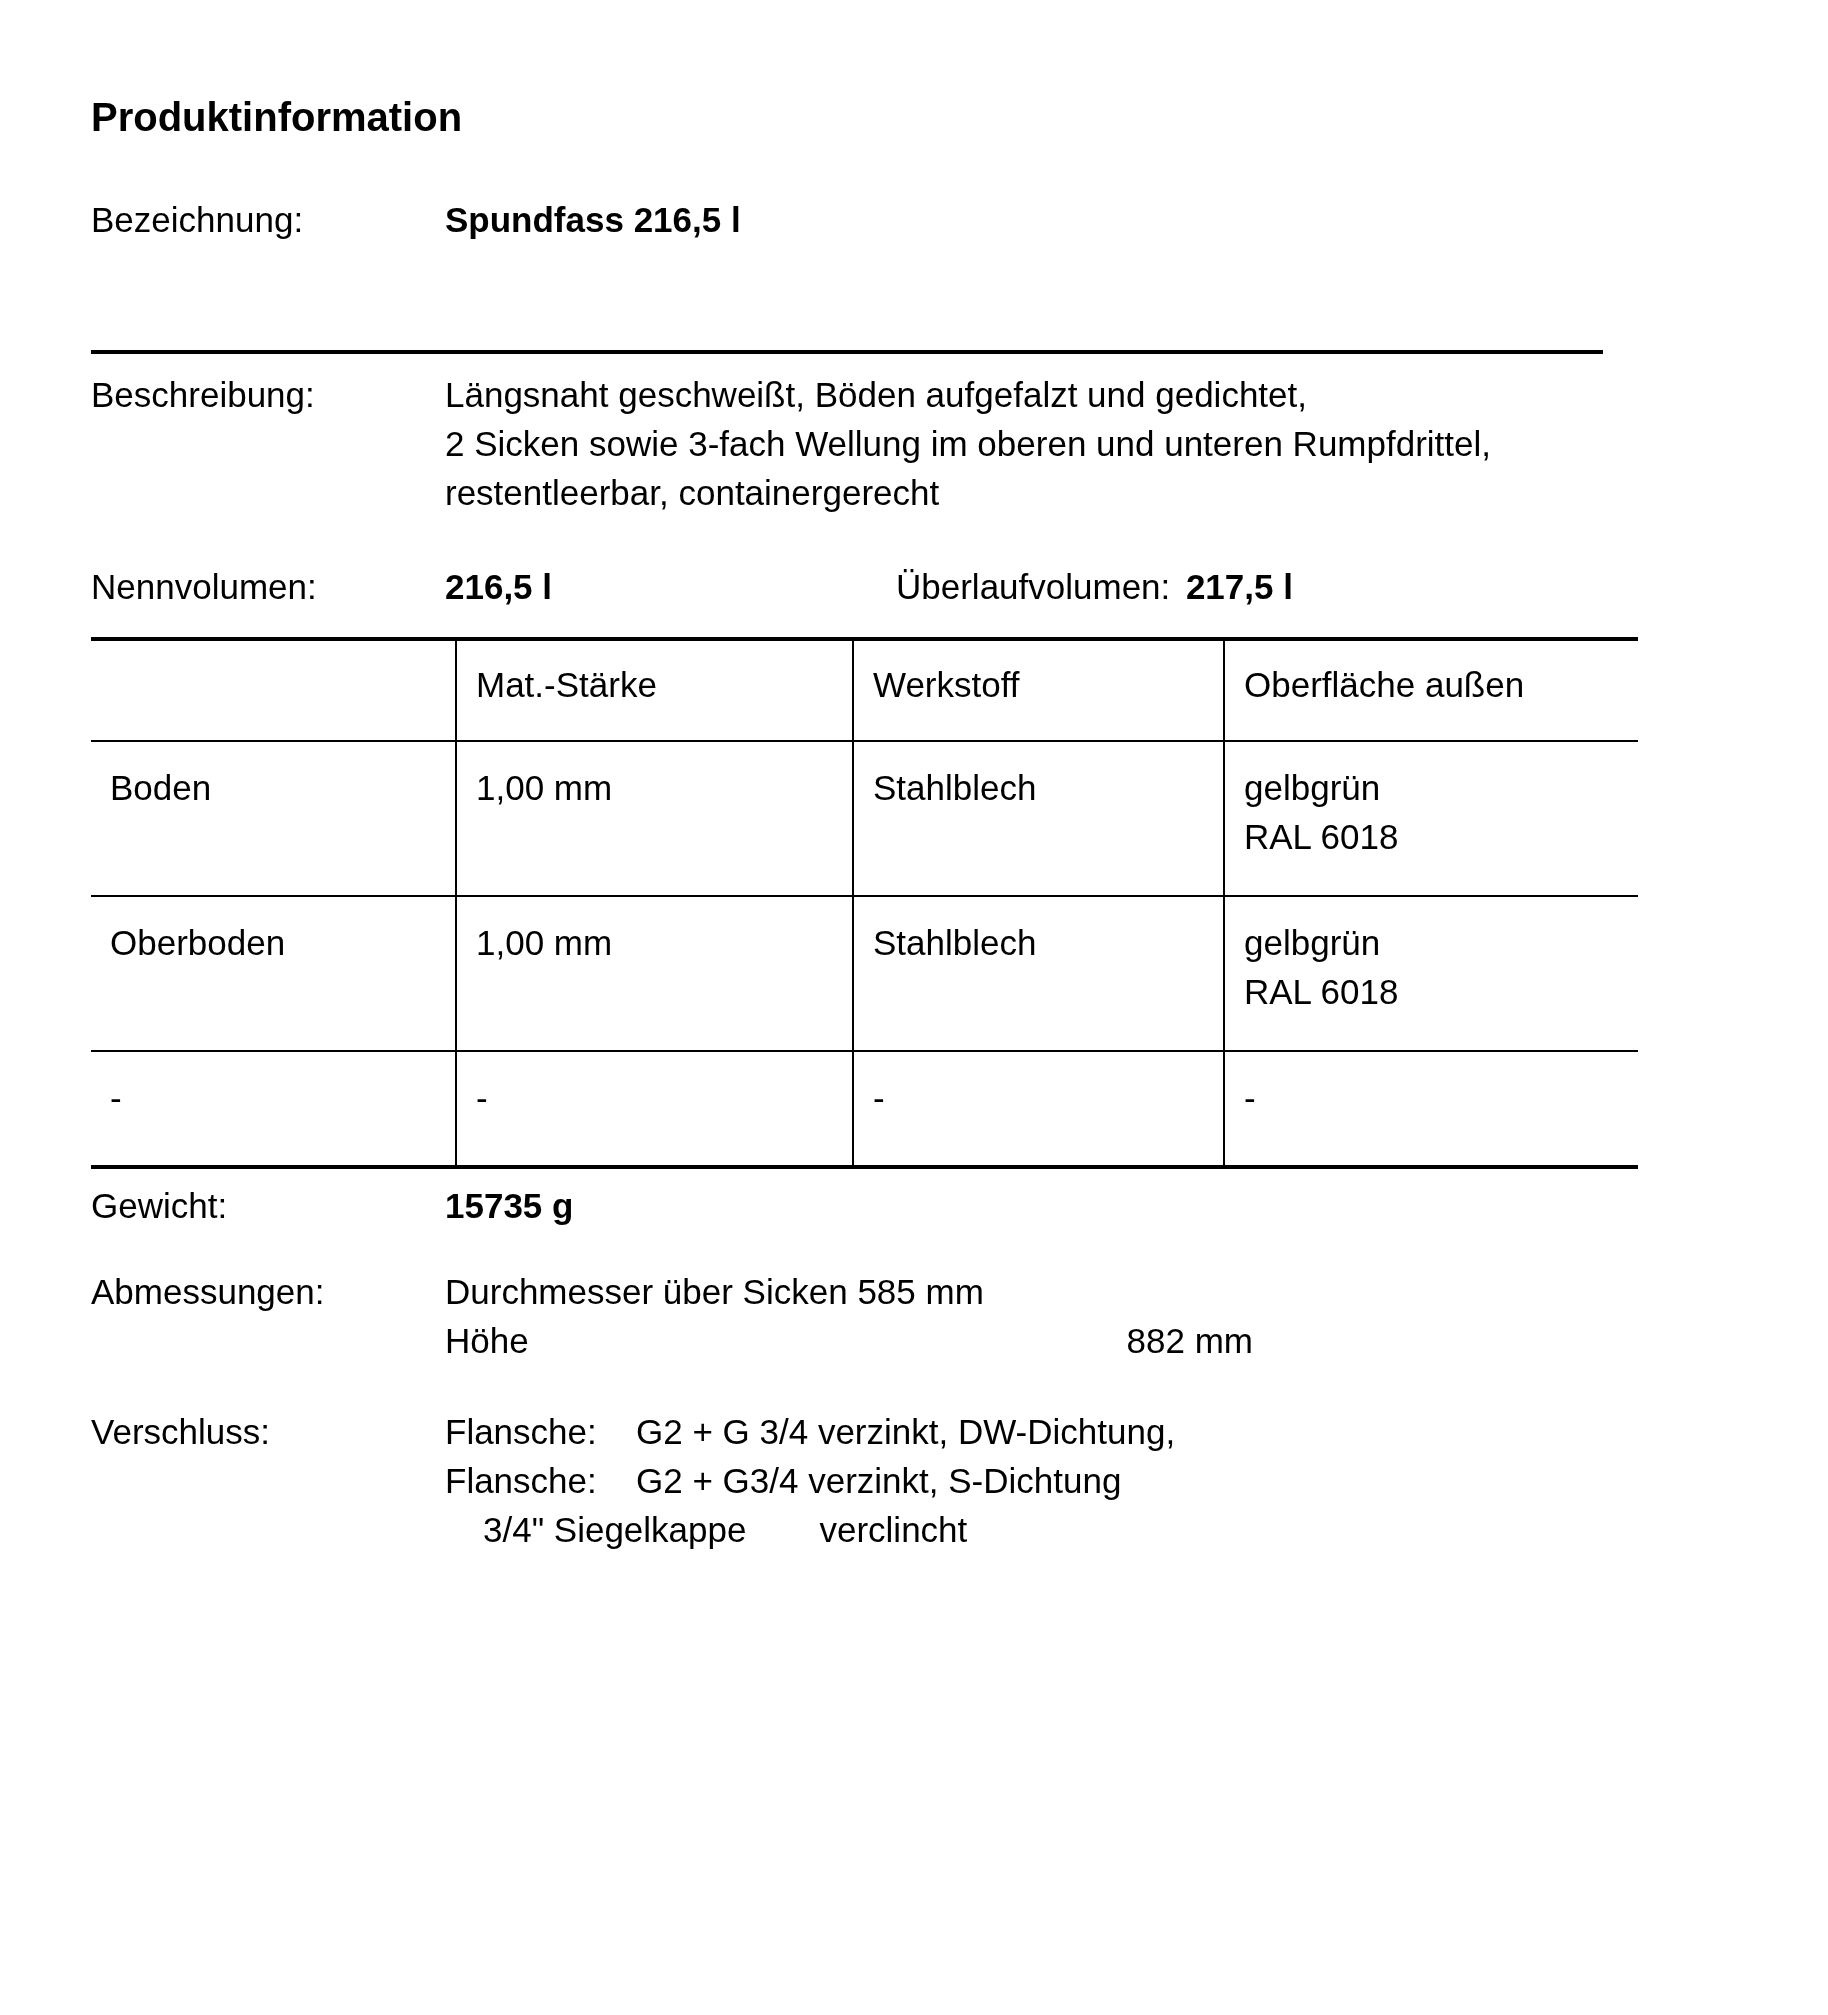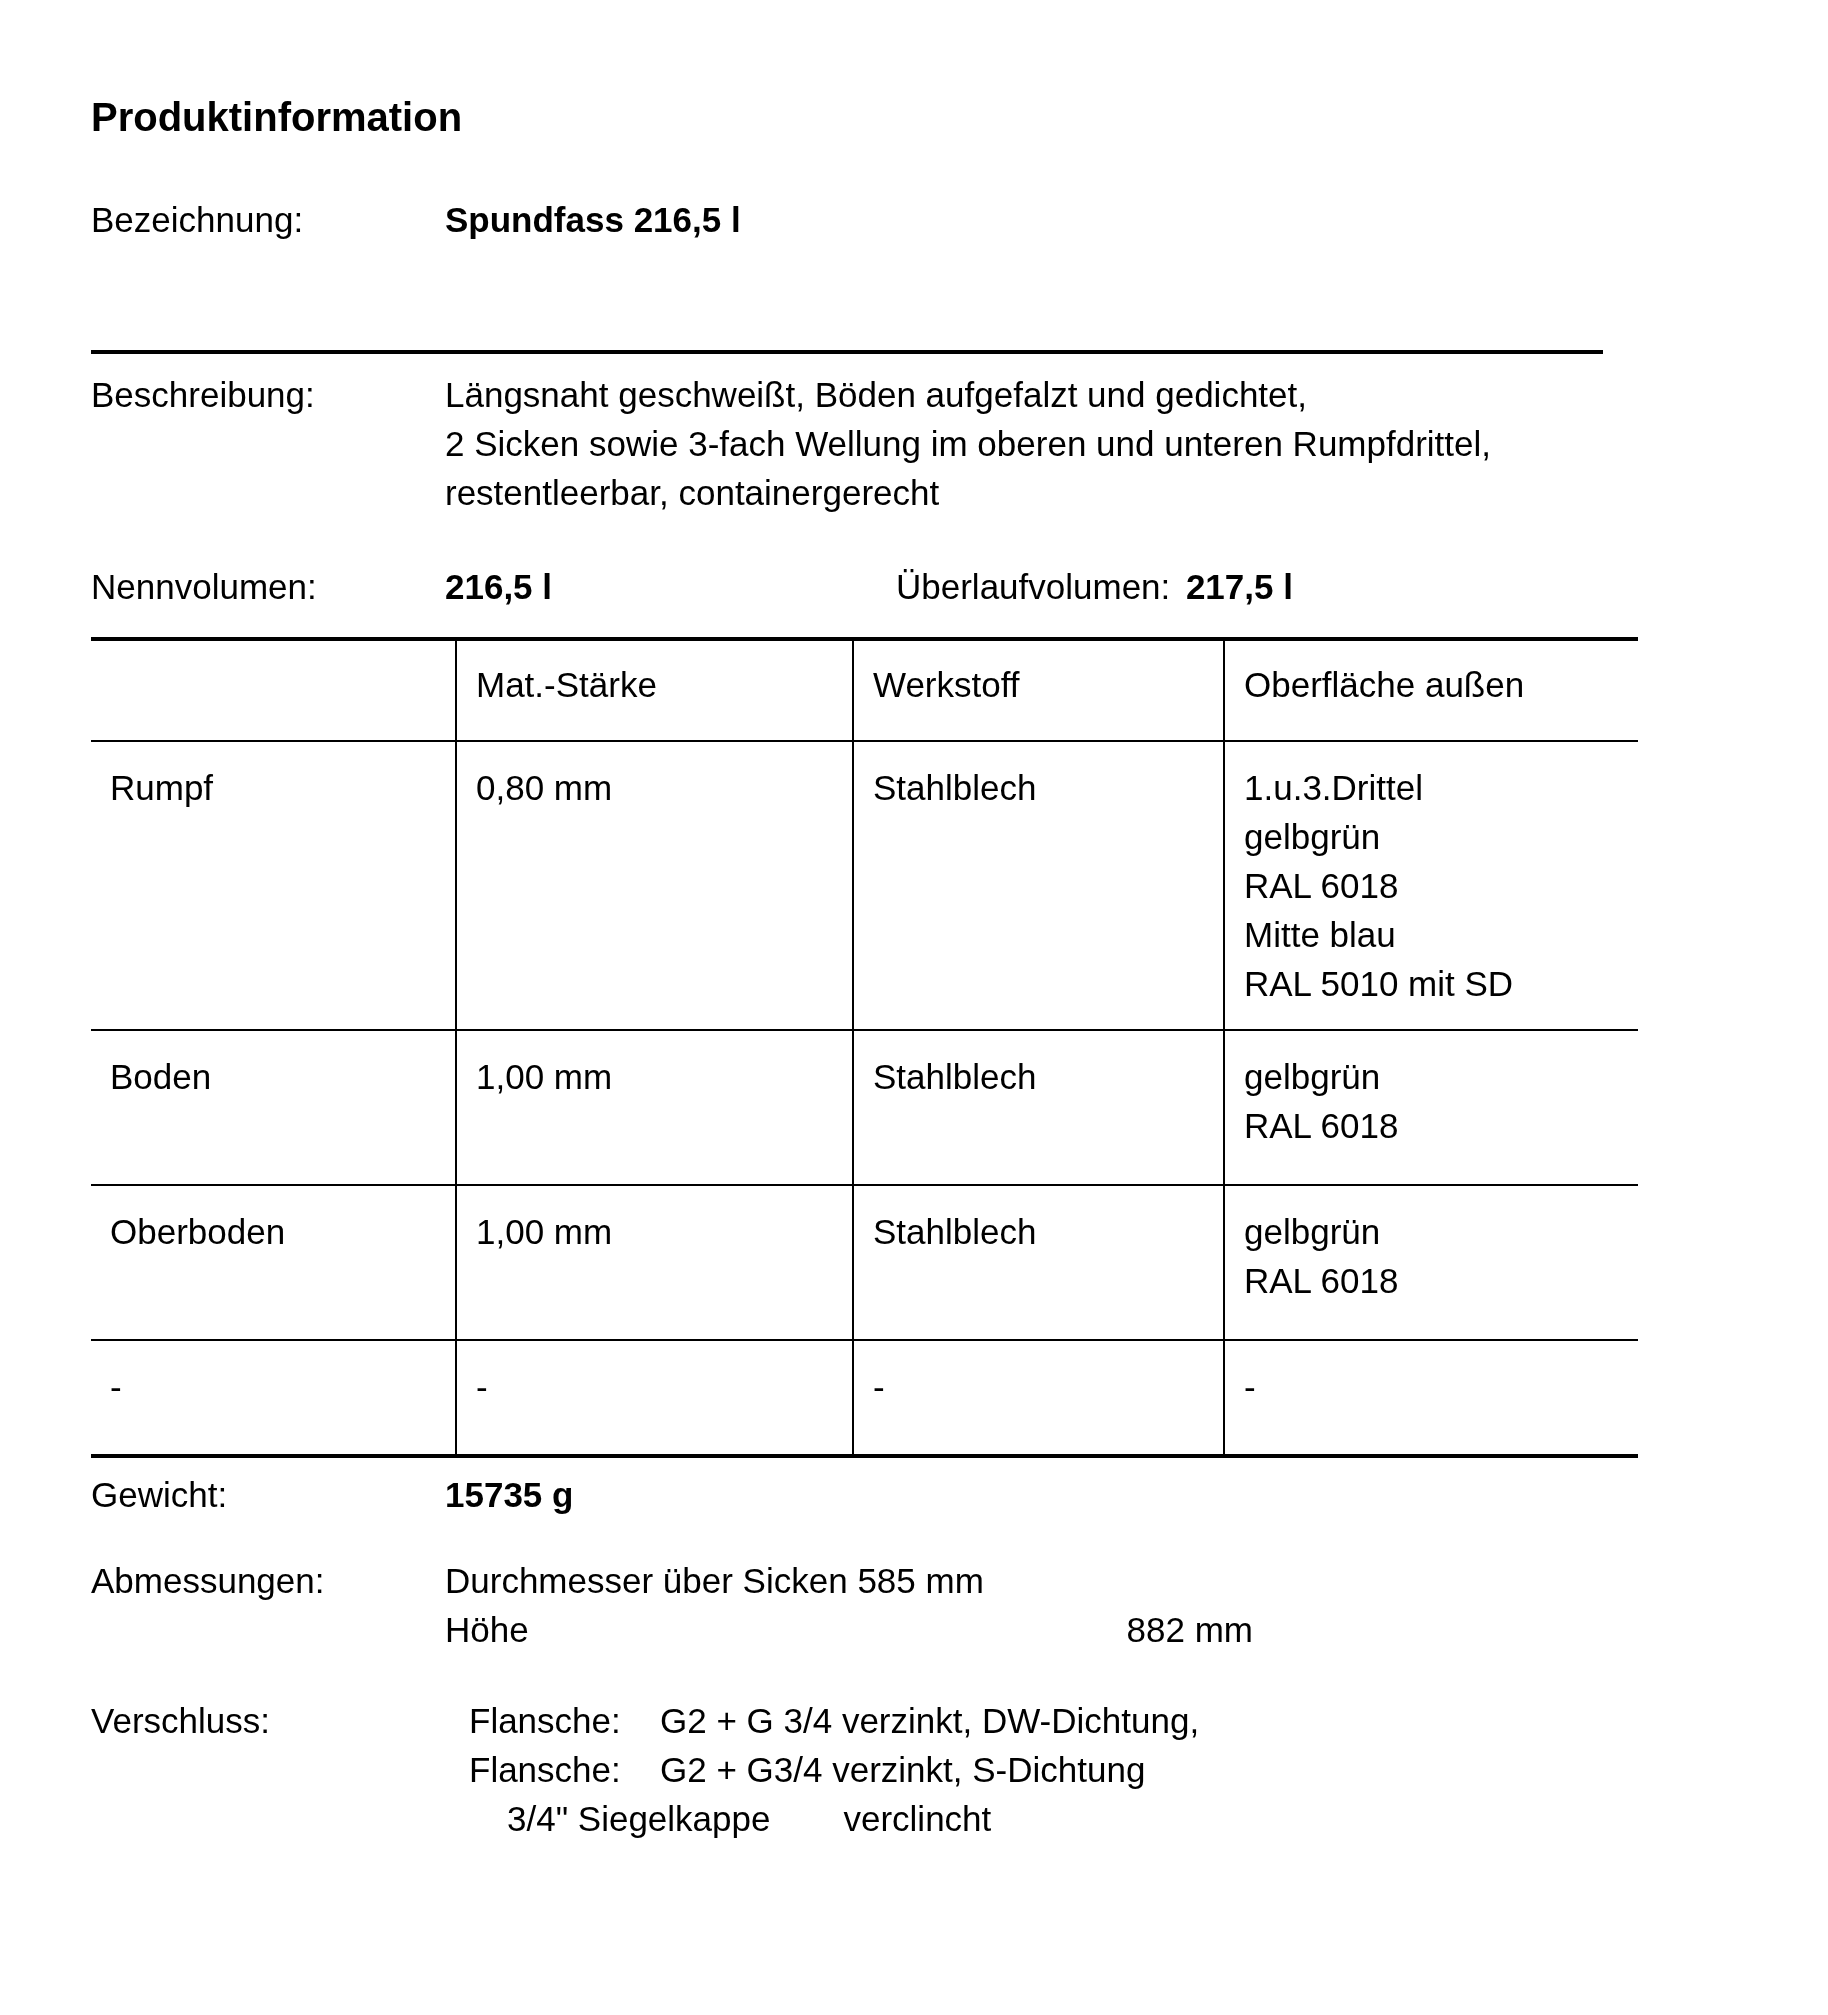--- a/index.html
+++ b/index.html
@@ -164,21 +164,20 @@
   
   .gewicht-row {
     margin-top: 12px;
     align-items: flex-end;
   }
   .abmessungen-row {
     margin-top: 37px;
   }
   .verschluss-row {
     margin-top: 42px;
-    gap: 24px;
   }
 
   .dim-line {
     display: flex;
     width: 808px;
     justify-content: space-between;
     white-space: nowrap;
   }
   .dim-line .dim-name { }
   .dim-line .dim-val { }
@@ -242,34 +241,20 @@
     </colgroup>
     <thead>
       <tr>
         <th></th>
         <th>Mat.-Stärke</th>
         <th>Werkstoff</th>
         <th>Oberfläche außen</th>
       </tr>
     </thead>
     <tbody>
-      <tr class="tall-row">
-        <td>Rumpf</td>
-        <td>0,80 mm</td>
-        <td>Stahlblech</td>
-        <td>
-          <div class="cell-lines">
-            <div>1.u.3.Drittel</div>
-            <div>gelbgrün</div>
-            <div>RAL 6018</div>
-            <div>Mitte blau</div>
-            <div>RAL 5010 mit SD</div>
-          </div>
-        </td>
-      </tr>
       <tr class="mid-row">
         <td>Boden</td>
         <td>1,00 mm</td>
         <td>Stahlblech</td>
         <td>
           <div class="cell-lines">
             <div>gelbgrün</div>
             <div>RAL 6018</div>
           </div>
         </td>

